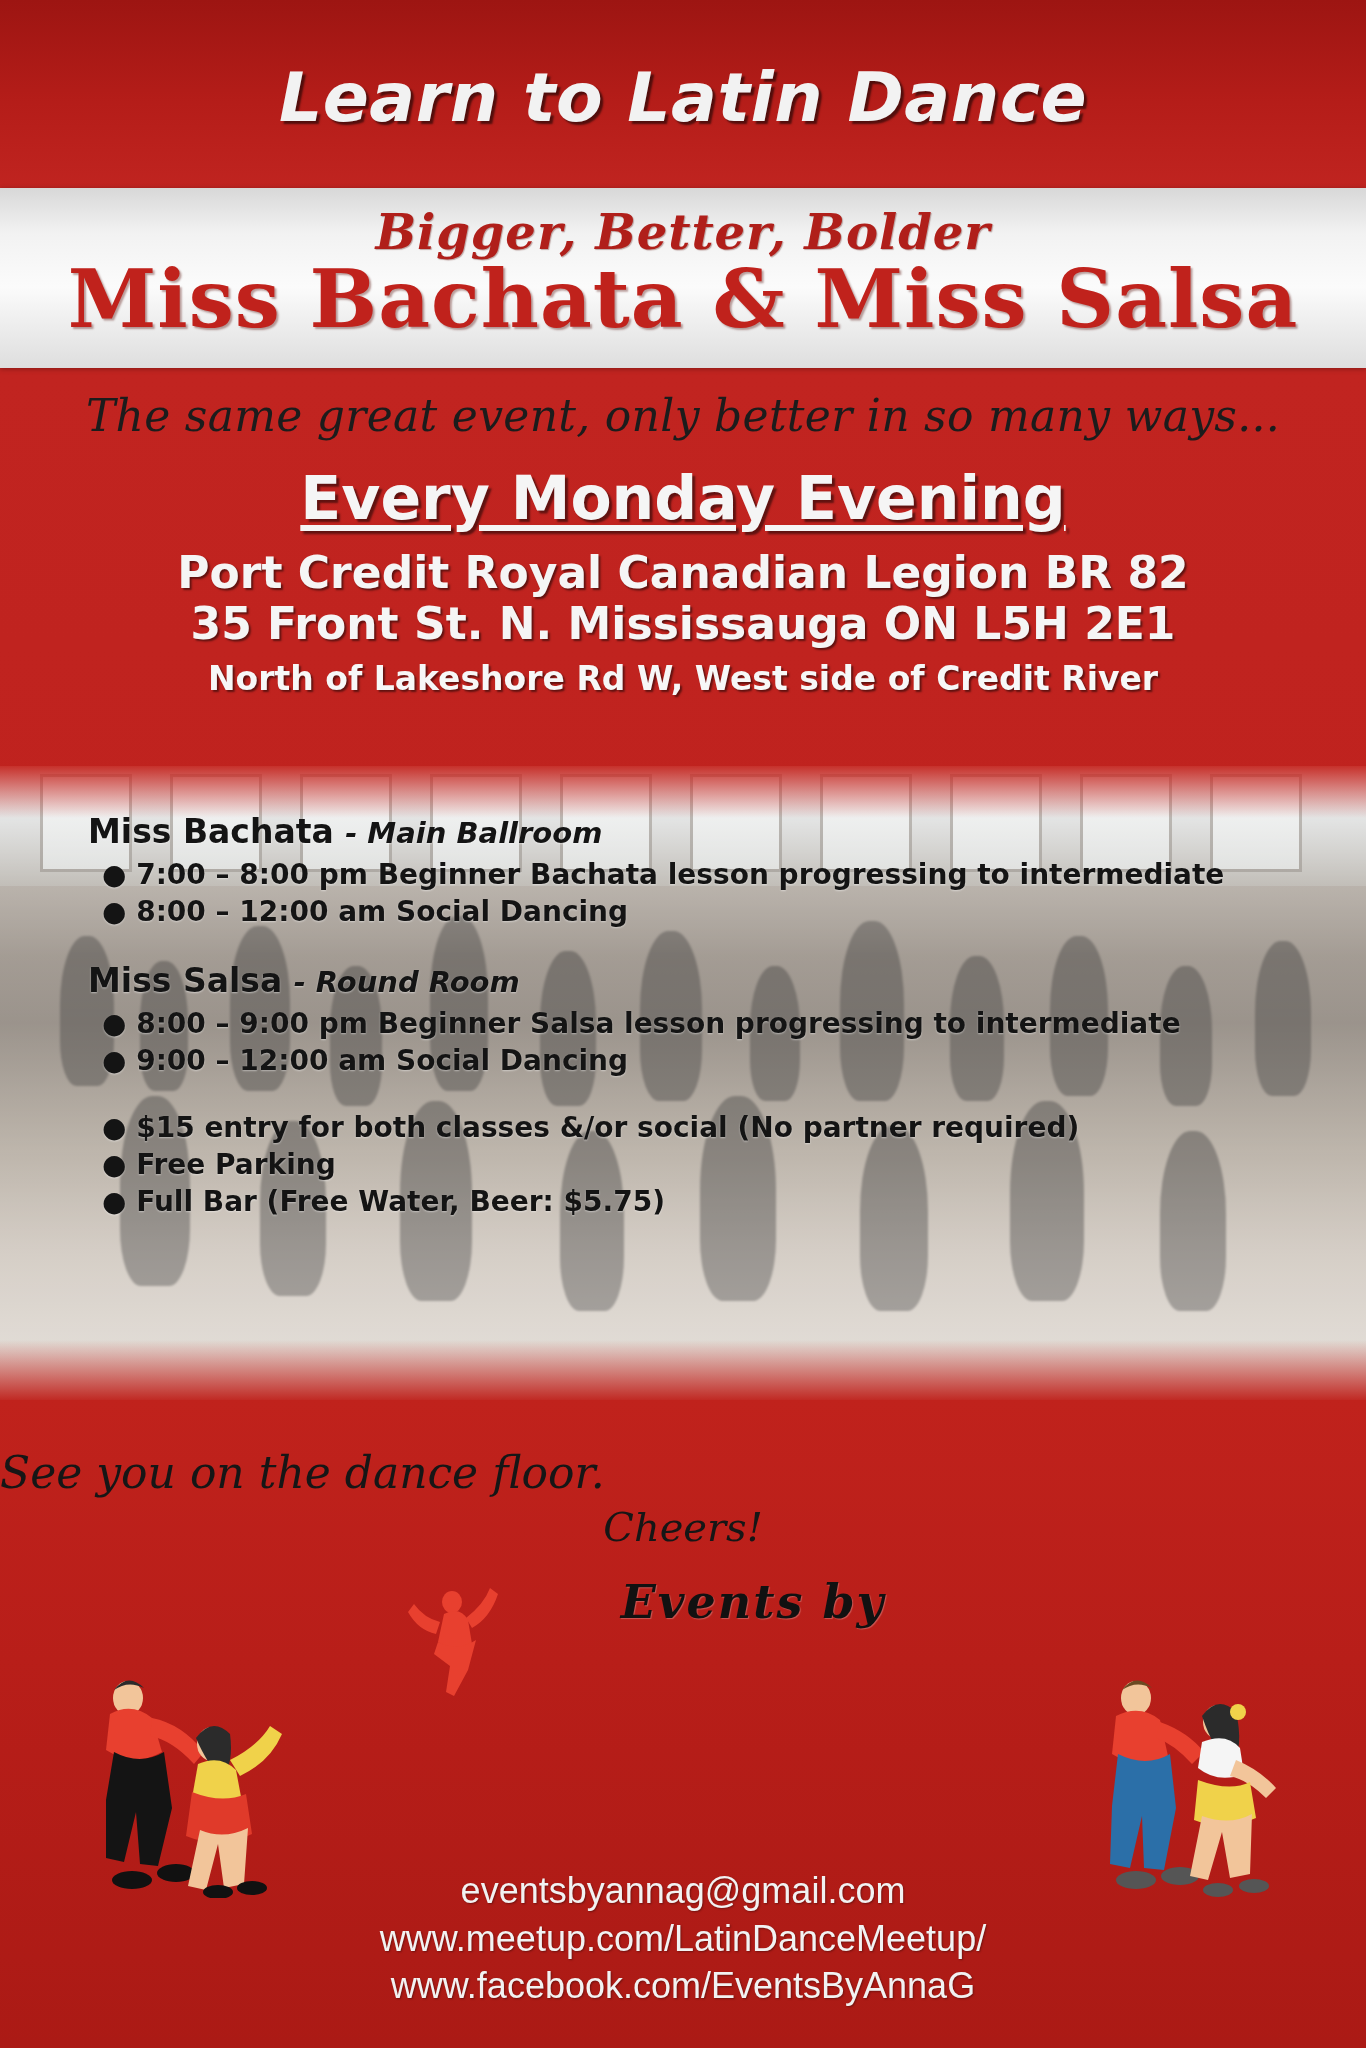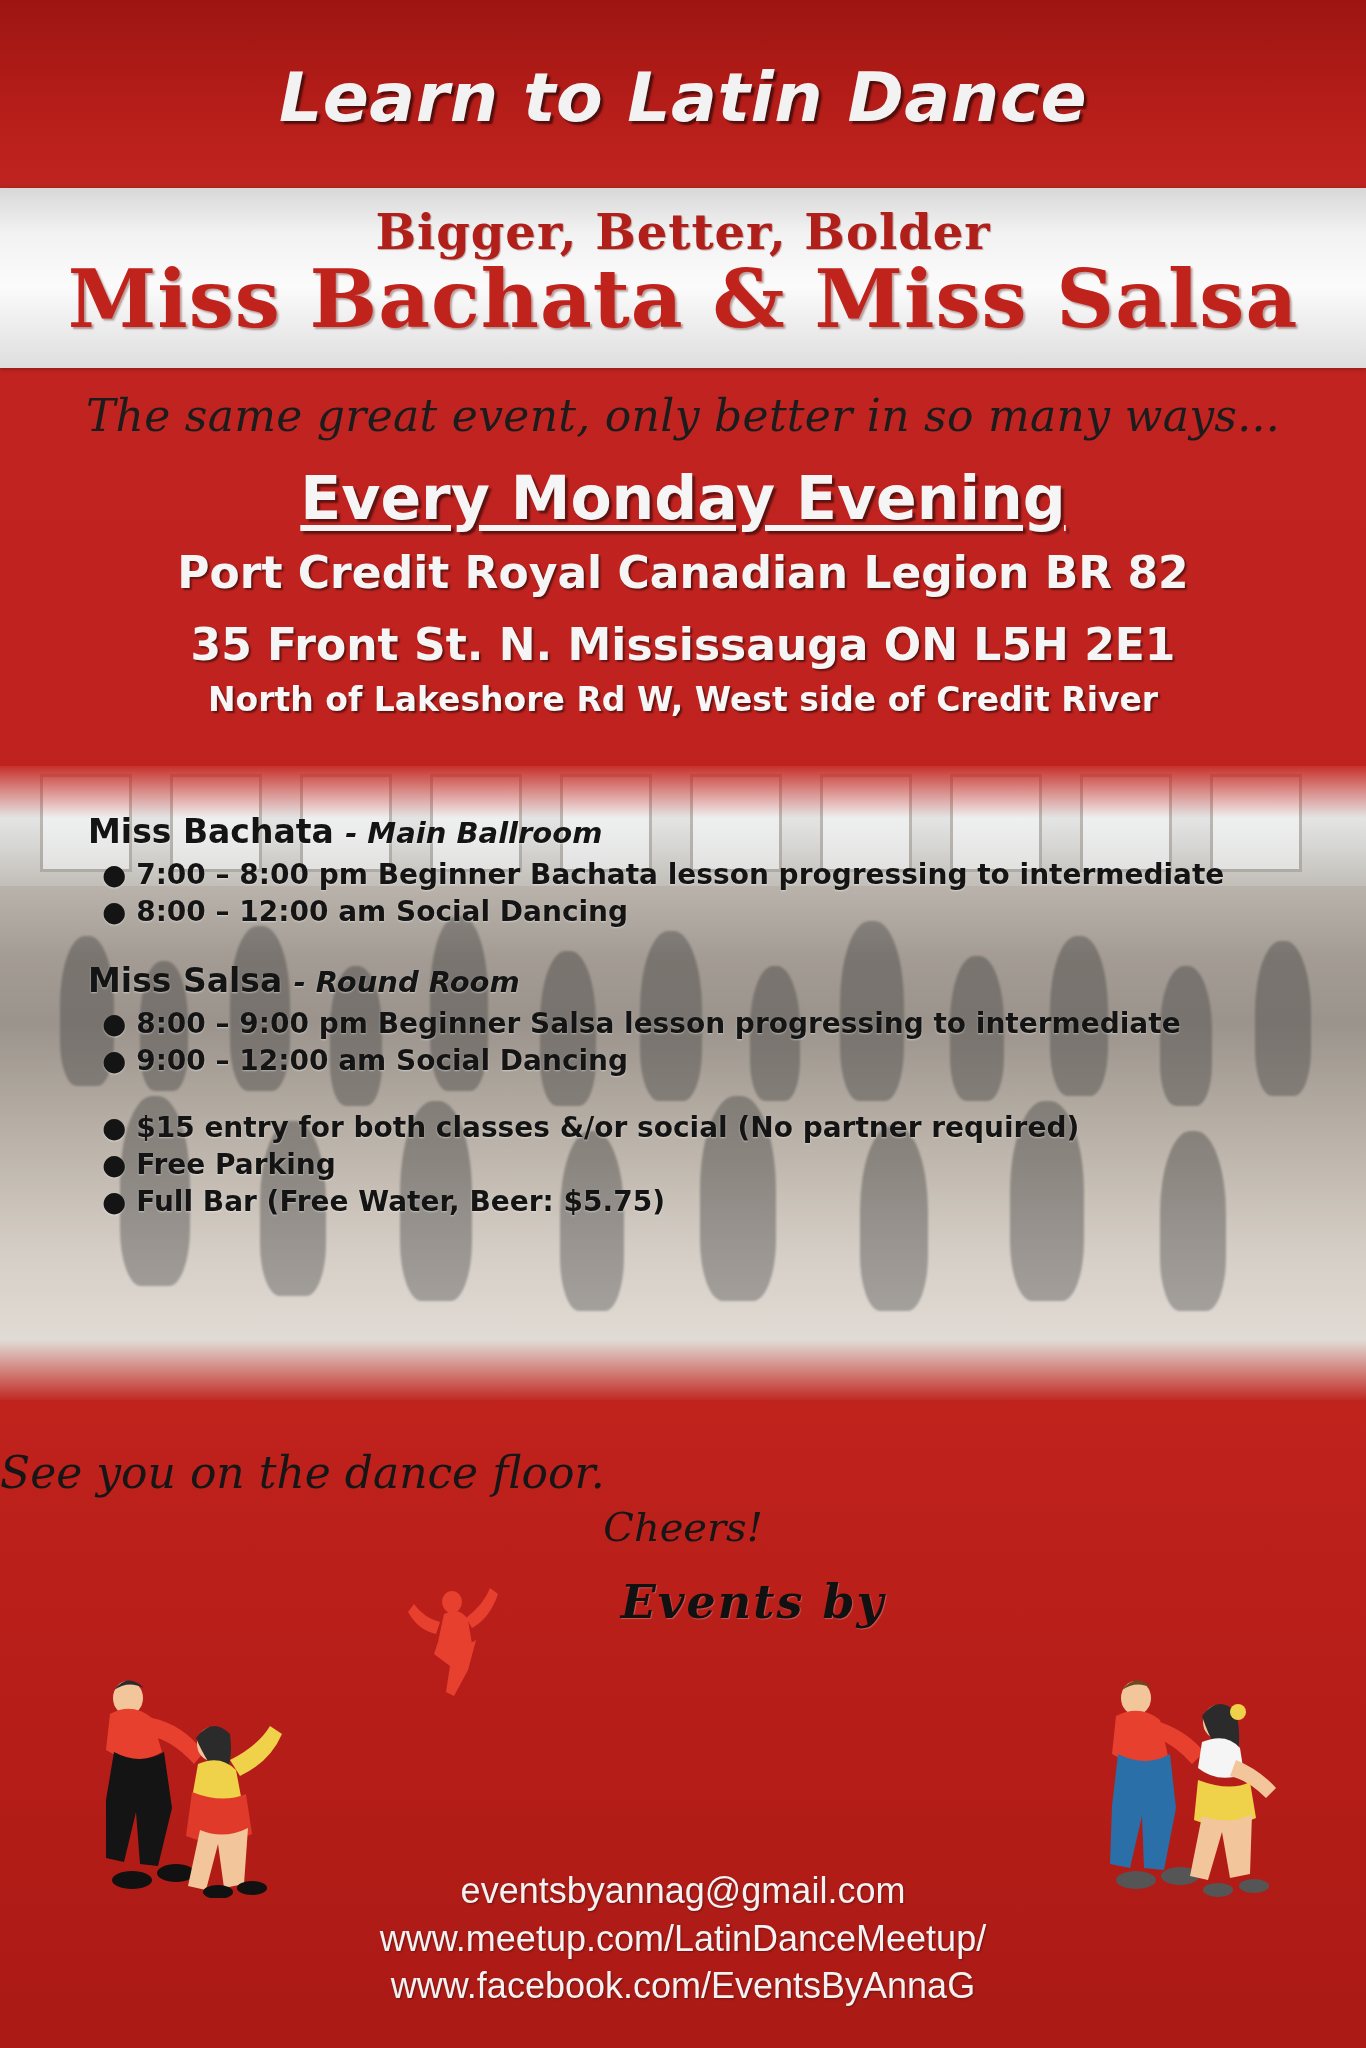--- a/index.html
+++ b/index.html
@@ -50,20 +50,21 @@
     height: 180px;
     background: linear-gradient(180deg, #d8d8d8 0%, #f2f2f2 25%, #fbfbfb 55%, #dedede 100%);
     box-shadow: 0 1px 5px rgba(0,0,0,0.3);
   }
   .band-line1 {
     position: absolute;
     top: 16px; left: 0; right: 0;
     text-align: center;
     font-family: "DejaVu Serif", serif;
     font-weight: bold;
+    font-style: italic;
     font-size: 48px;
     color: #b01f1a;
     letter-spacing: 1px;
     text-shadow: 1px 1px 1px rgba(90,20,15,0.35);
   }
   .band-line2 {
     position: absolute;
     top: 64px; left: 0; right: 0;
     text-align: center;
     font-family: "DejaVu Serif", serif;
@@ -101,21 +102,21 @@
   }
   .venue1 {
     margin-top: 14px;
     font-family: "DejaVu Sans", sans-serif;
     font-weight: bold;
     font-size: 44px;
     color: #f5f5f5;
     text-shadow: 2px 2px 2px rgba(0,0,0,0.5);
   }
   .venue2 {
-    margin-top: 21px;
+    margin-top: 0;
     font-family: "DejaVu Sans", sans-serif;
     font-weight: bold;
     font-size: 44px;
     color: #f5f5f5;
     text-shadow: 2px 2px 2px rgba(0,0,0,0.5);
   }
   .venue3 {
     margin-top: 10px;
     font-family: "DejaVu Sans", sans-serif;
     font-weight: bold;

